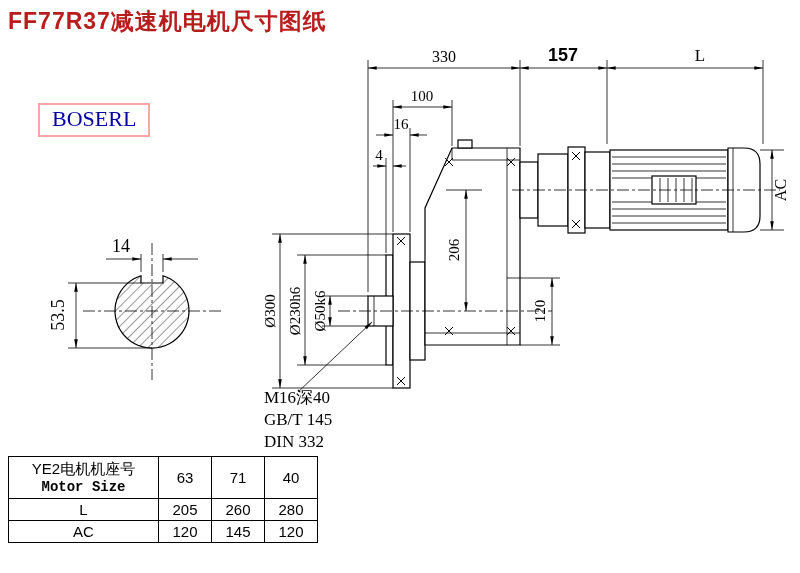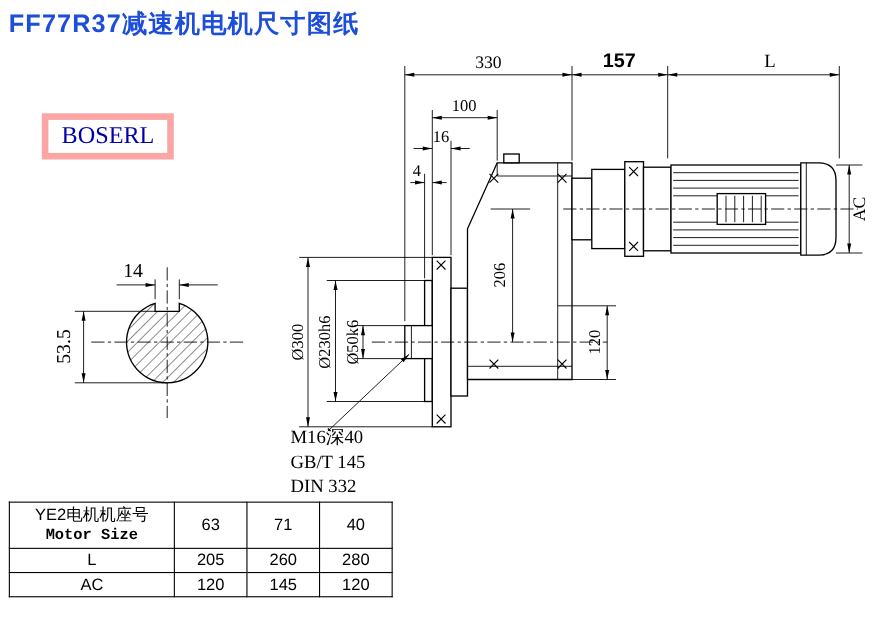--- a/index.html
+++ b/index.html
@@ -3,24 +3,24 @@
 <meta charset="utf-8">
 <style>
   *{box-sizing:border-box;}
   html,body{margin:0;padding:0;}
   body{
     width:800px;height:573px;position:relative;background:#ffffff;
     font-family:"Liberation Sans",sans-serif;overflow:hidden;color:#000;
   }
   #title{
     position:absolute;left:8px;top:6px;font-size:23px;font-weight:bold;
-    color:#1d4ed8;letter-spacing:1px;white-space:nowrap;
+    color:#b91c1c;letter-spacing:1px;white-space:nowrap;
   }
   #brand{
-    position:absolute;left:38px;top:103px;border:6px solid #fca5a5;
+    position:absolute;left:38px;top:103px;border:2px solid #fca5a5;
     padding:1px 12px 3px 12px;font-family:"Liberation Serif",serif;
     font-size:22px;color:#0000a8;background:#fff;
   }
   #dwg{position:absolute;left:0;top:0;}
   #dwg text{font-family:"Liberation Serif",serif;fill:#000;font-size:15px;}
   #dwg text.big{font-size:18px;}
   #dwg text.mid{font-size:17px;}
   #dwg text.s16{font-size:16px;}
   #dwg text.bold157{font-family:"Liberation Sans",sans-serif;font-weight:bold;font-size:18px;}
   .ol{fill:#ffffff;stroke:#000;stroke-width:1.2;}
@@ -28,21 +28,21 @@
   .dim{fill:none;stroke:#000;stroke-width:0.8;}
   .cl{fill:none;stroke:#000;stroke-width:0.8;stroke-dasharray:12 3 3 3;}
   #size-table{
     position:absolute;left:8px;top:456px;border-collapse:collapse;
     font-size:15px;background:#fff;border-radius:22px;
   }
   #size-table td{
     border:1px solid #000;text-align:center;padding:0 4px;height:22px;
   }
   #size-table td.c1{width:150px;}
-  #size-table td.cn{width:66px;}
+  #size-table td.cn{width:53px;}
   #size-table tr.hdr td{height:42px;}
   .hdr-en{font-family:"Liberation Mono",monospace;font-size:14px;line-height:17px;font-weight:bold;}
   .hdr-cn{line-height:20px;}
 </style>
 </head>
 <body>
 
 <div id="title">FF77R37减速机电机尺寸图纸</div>
 <div id="brand">BOSERL</div>
 

